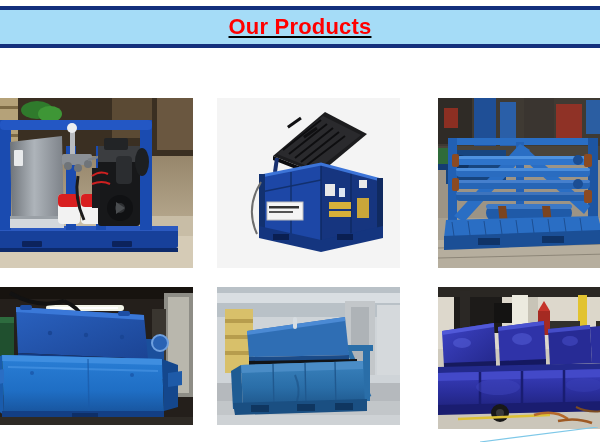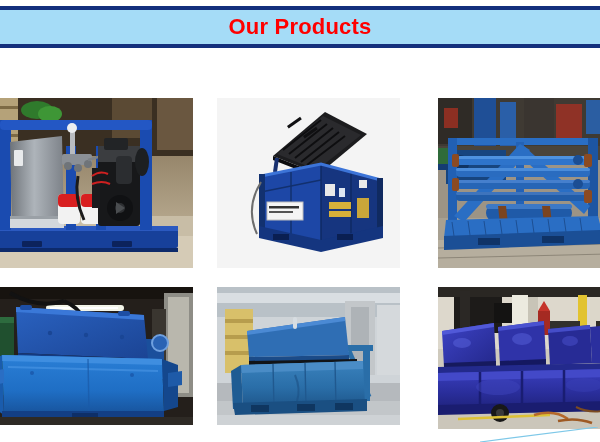--- a/index.html
+++ b/index.html
@@ -22,20 +22,21 @@
     top: 6px;
     width: 600px;
     height: 42px;
     background: #a5dcf7;
     border-top: 4px solid #14307d;
     border-bottom: 4px solid #14307d;
     box-sizing: border-box;
     display: flex;
     align-items: center;
     justify-content: center;
+    text-decoration: underline;
   }
   #header-title {
     color: #ff0000;
     font-size: 22px;
     font-weight: bold;
     letter-spacing: 0.2px;
     line-height: 1;
     white-space: nowrap;
   }
 

